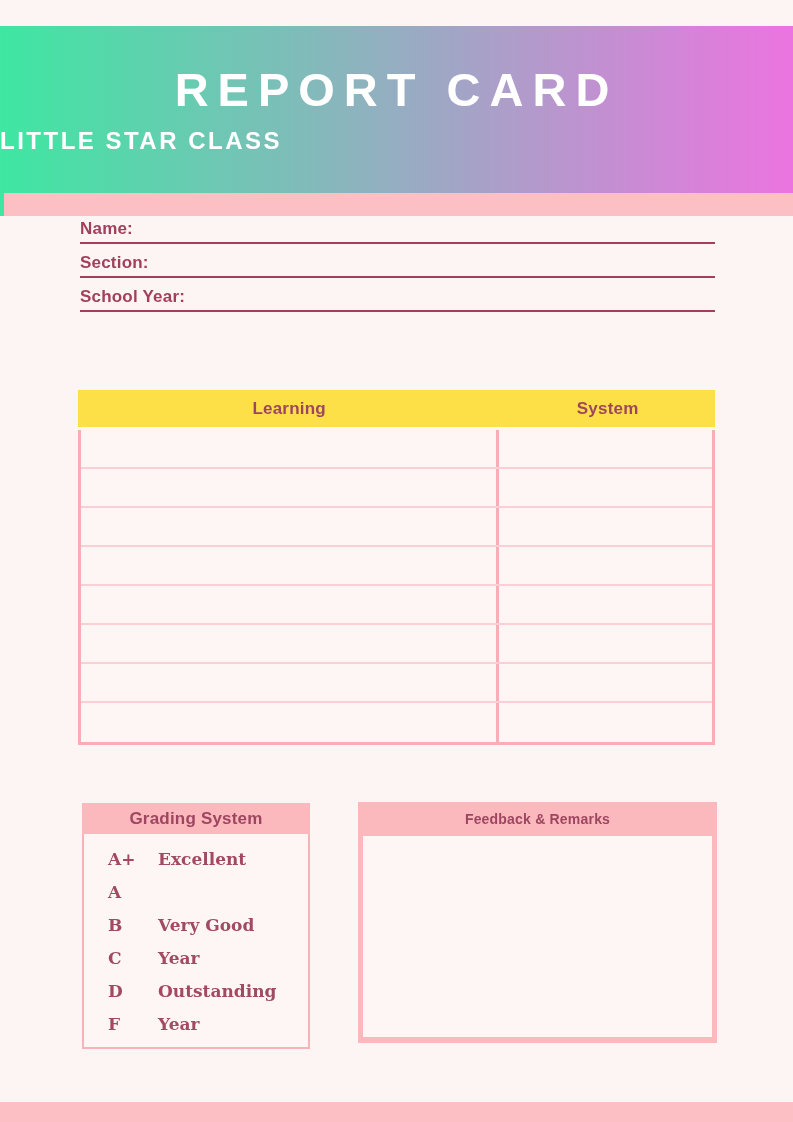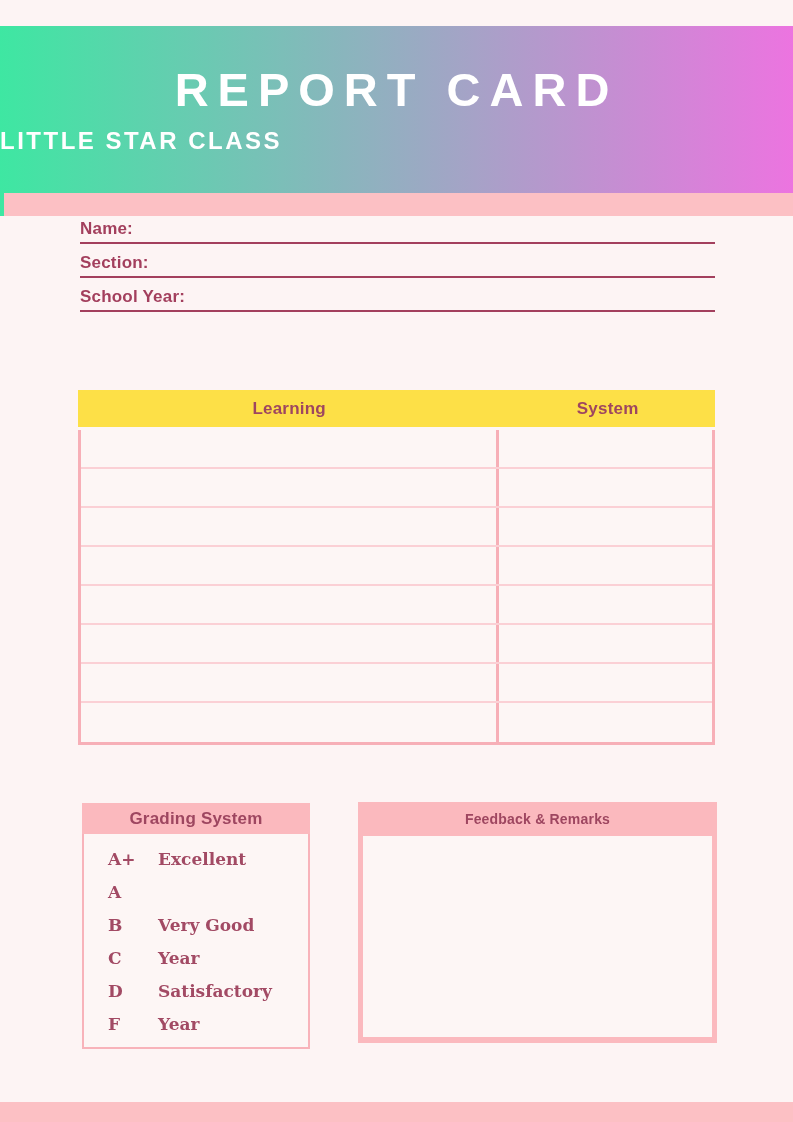--- a/index.html
+++ b/index.html
@@ -253,21 +253,21 @@
         <div class="grading-entry">
           <span class="grade-letter">B</span>
           <span class="grade-desc">Very Good</span>
         </div>
         <div class="grading-entry">
           <span class="grade-letter">C</span>
           <span class="grade-desc">Year</span>
         </div>
         <div class="grading-entry">
           <span class="grade-letter">D</span>
-          <span class="grade-desc">Satisfactory</span>
+          <span class="grade-desc">Outstanding</span>
         </div>
         <div class="grading-entry">
           <span class="grade-letter">F</span>
           <span class="grade-desc">Year</span>
         </div>
       </div>
   </div>
 
   <div class="feedback-panel">
     <div class="feedback-header">Feedback &amp; Remarks</div>

